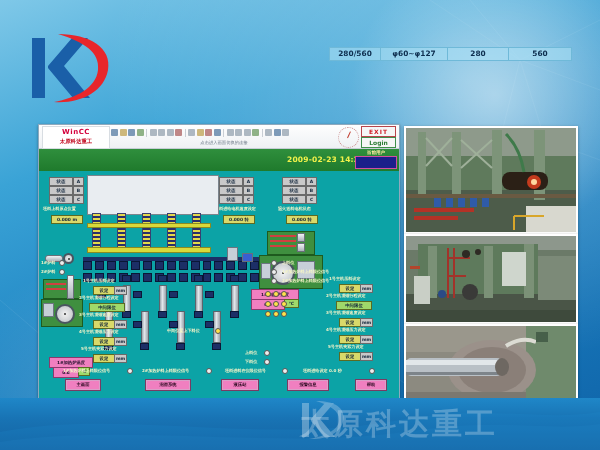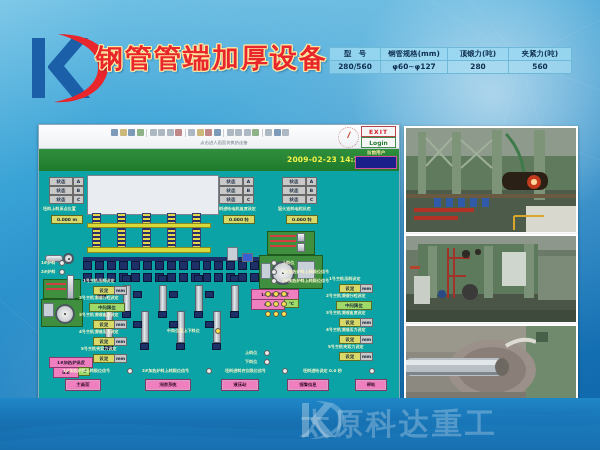--- a/index.html
+++ b/index.html
@@ -130,43 +130,40 @@
 </svg>
 <div class="bgglow"></div>
 <div class="bgglow2"></div>
 
 <div class="hdr">
   <svg class="kd-logo" viewBox="0 0 86 72">
     <path d="M4 6 h13 v60 h-13z" fill="#1a5fa8"></path>
     <path d="M20 34 L44 6 h16 L36 34 L62 66 H45 L20 36z" fill="#1a5fa8"></path>
     <path d="M30 2 C62 2 84 16 80 38 C76 60 52 72 26 70 C48 66 68 56 70 38 C72 20 56 10 30 2z" fill="#e8262b"></path>
   </svg>
-  <div class="title-cn">钢管管端加厚设备</div>
 </div>
 
 <table class="spec">
   <tbody>
-      <tr>
-    <th>型　号</th>
-    <th>钢管规格(mm)</th>
-    <th>顶锻力(吨)</th>
-    <th>夹紧力(吨)</th>
-  </tr>
   <tr>
     <td class="c0">280/560</td>
     <td class="c1">φ60~φ127</td>
     <td class="c2">280</td>
     <td class="c3">560</td>
   </tr>
 </tbody>
   </table>
 
 <div class="hmi">
 
   <div class="hmi-top">
+    <div class="wincc">
+      <div class="w1">WinCC</div>
+      <div class="w2">太原科达重工</div>
+    </div>
     <div class="tbar">
       <div class="icons">
         <span class="ic b"></span>
         <span class="ic y"></span>
         <span class="ic b"></span>
         <span class="ic g"></span>
         <span class="sep"></span>
         <span class="ic"></span>
         <span class="ic"></span>
         <span class="ic"></span>

